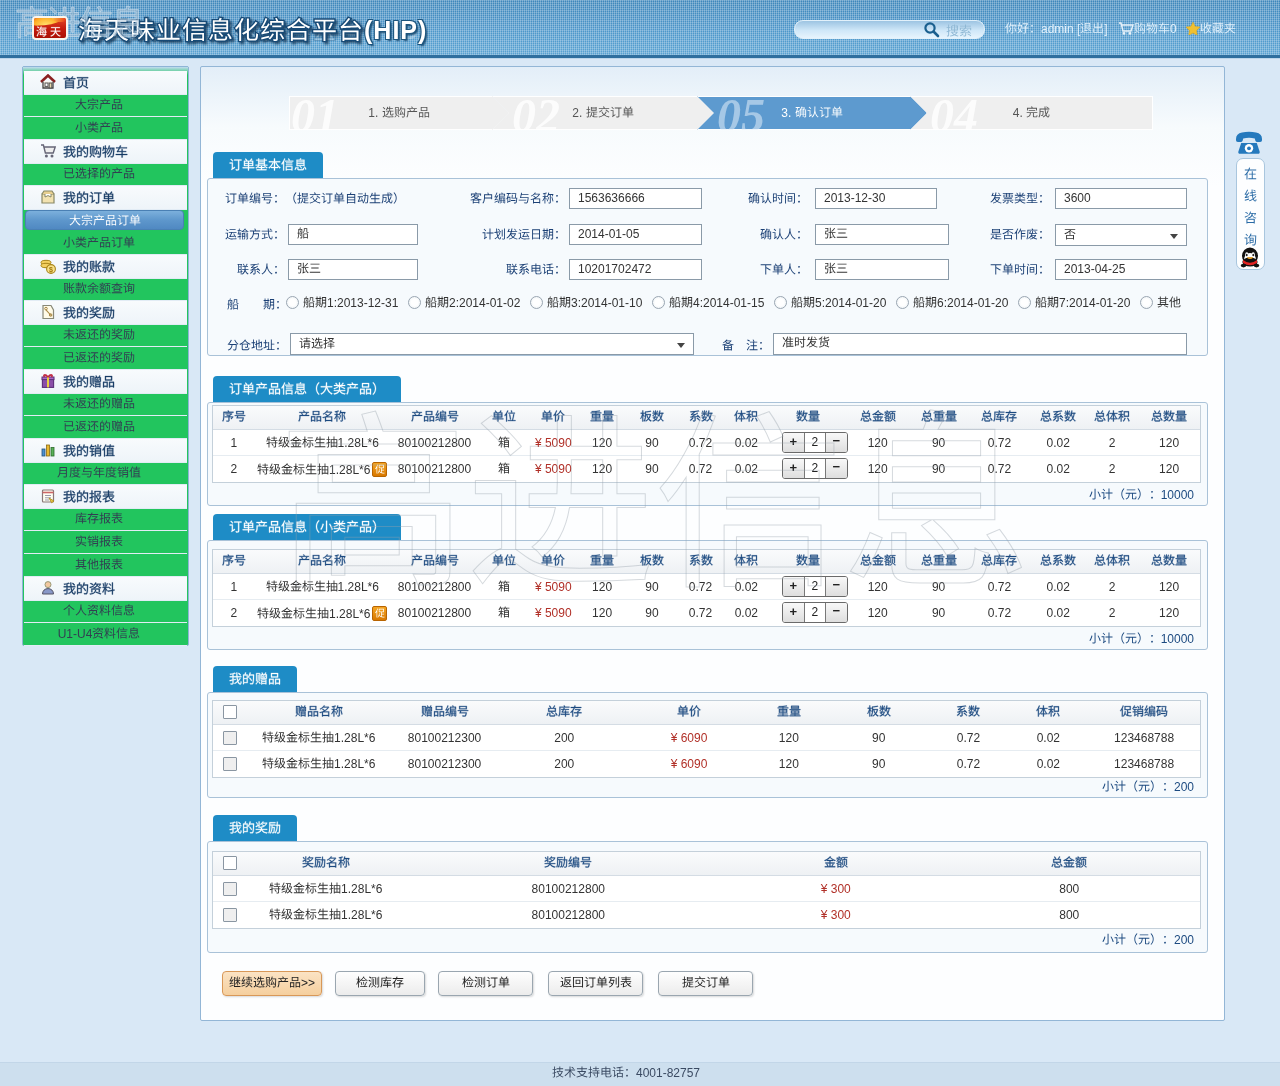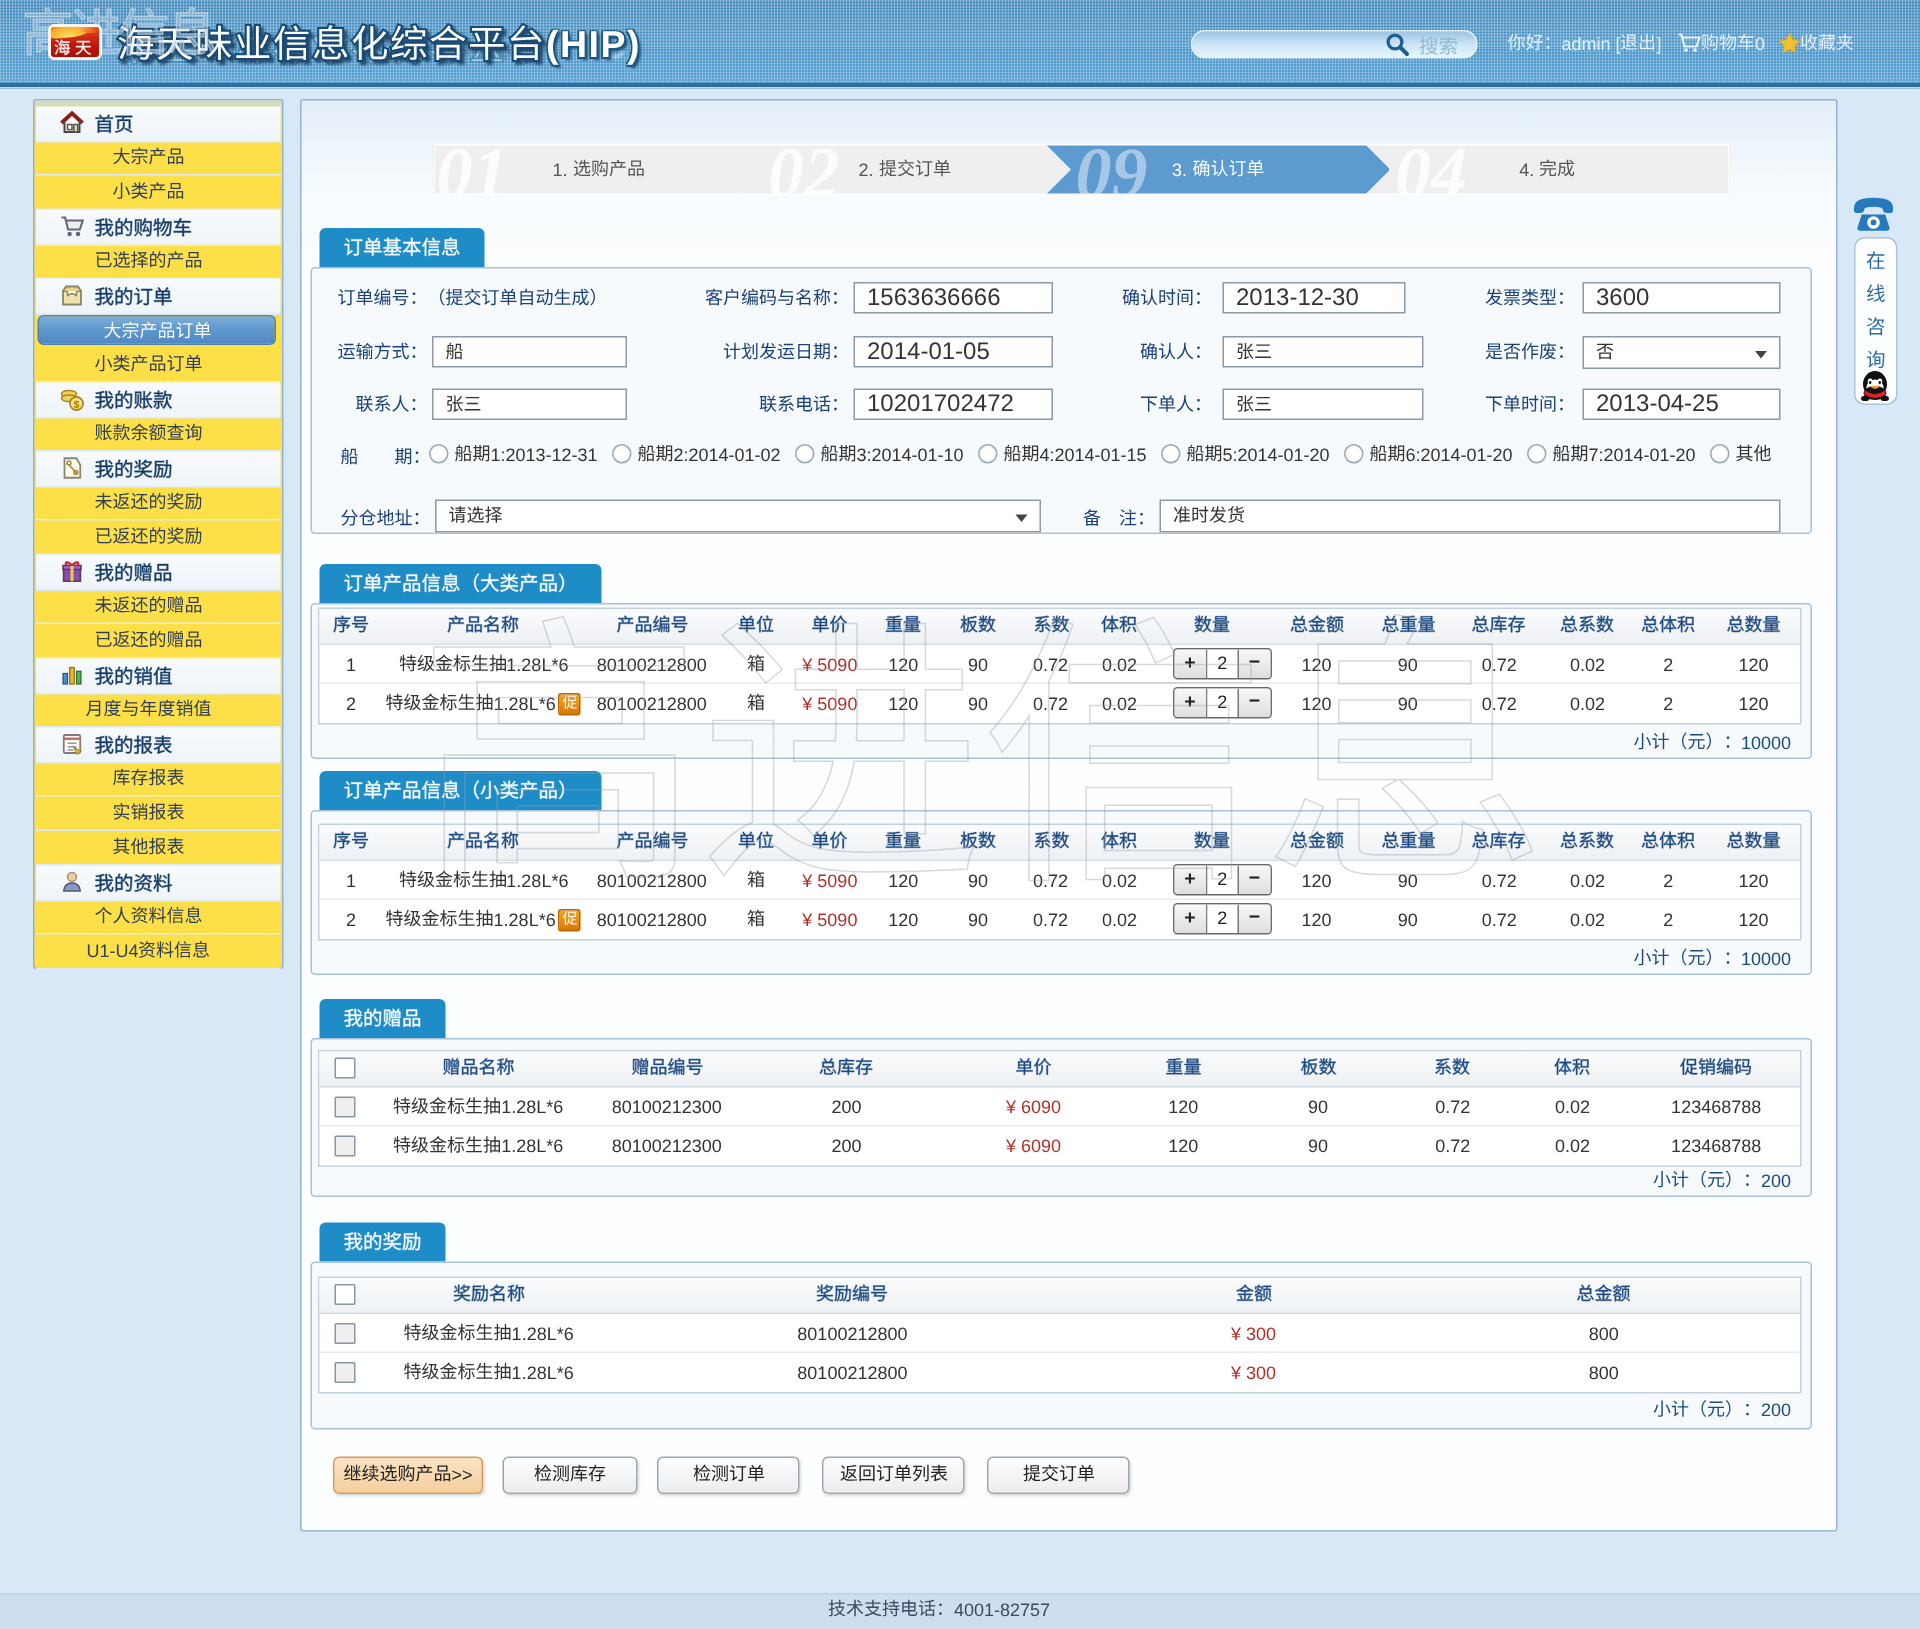--- a/index.html
+++ b/index.html
@@ -23,21 +23,21 @@
  color:rgba(175,195,212,.52);-webkit-text-stroke:1px rgba(205,225,240,.6);}
 #search{position:absolute;left:794px;top:20px;width:189px;height:17px;border-radius:9px;
  background:linear-gradient(#9dc4e2,#cfe7f8 55%,#e7f4fd);border:1px solid #e2f1fb;}
 #search .mag{position:absolute;right:44px;top:0px;}
 #search .stx{position:absolute;right:12px;top:2px;color:#8fb8d4;font-size:13px;}
 #userbar{position:absolute;left:1005px;top:22px;width:270px;height:14px;color:#e2f1fc;font-size:12px;}
 
 #footband{position:absolute;left:0;top:1062px;width:1280px;height:24px;background:#cddfee;border-top:1px solid #c2d6e8;}
 #foottext{position:absolute;left:0;top:1066px;width:1252px;text-align:center;color:#3a4a62;font-size:12px;}
 
-#sidebar{position:absolute;left:22px;top:66px;width:167px;height:580px;background:#fde047;border:1px solid #8fb4d6;box-sizing:border-box;border-radius:2px;text-decoration:underline;}
+#sidebar{position:absolute;left:22px;top:66px;width:167px;height:580px;background:#22c55e;border:1px solid #8fb4d6;box-sizing:border-box;border-radius:2px;text-decoration:underline;}
 #sidebar .topg{position:absolute;left:0;top:0;right:0;height:8px;background:linear-gradient(#c2dcf0,rgba(255,255,255,0));}
 .mrow{position:absolute;left:1px;width:163px;height:23px;border-bottom:1px solid #e2ecf5;}
 .mrow.main{color:#153a64;font-weight:bold;font-size:13px;background:linear-gradient(#f8fbfd,#eef4f9);}
 .mrow.main .mt{position:absolute;left:39px;top:4px;}
 .mrow.main .ic{position:absolute;left:16px;top:3px;width:16px;height:16px;}
 .mrow.sub{color:#323f52;font-size:12px;text-align:center;padding-right:13px;box-sizing:border-box;}
 .mrow.sub .mt{position:relative;top:4px;}
 .mrow.sel{text-align:center;background:linear-gradient(#7cb0dc,#5e97cc 50%,#5089c2);border-radius:4px;border:1px solid #4a80b4;color:#fff;left:2px;width:159px;height:20px;margin-top:1px;box-sizing:border-box;}
 .mrow.sel .mt{position:relative;top:3px;}
 
@@ -53,21 +53,21 @@
 .seg .num{position:absolute;left:2px;top:-8px;font-family:"Liberation Serif",serif;font-style:italic;font-size:48px;font-weight:bold;color:rgba(255,255,255,.82);overflow:hidden;height:42px;}
 .seg.act .num{color:rgba(225,238,250,.55);}
 .seg .lab{position:absolute;width:100%;text-align:center;top:10px;font-size:12px;color:#555;}
 .seg.act .lab{color:#fff;}
 
 .stab{position:absolute;height:26px;background:#1e8cc6;border-radius:4px 4px 0 0;color:#fff;font-weight:bold;font-size:13px;line-height:26px;padding:0 16px;}
 
 .obox{position:absolute;background:#f6fafd;border:1px solid #a9c2d8;border-radius:3px;box-sizing:border-box;}
 
 .flabel{position:absolute;color:#1c4176;font-size:12px;height:14px;white-space:nowrap;}
-.finput{position:absolute;height:21px;background:#fff;border:1px solid #8a9aa8;box-sizing:border-box;font-size:16px;color:#333;line-height:19px;padding-left:8px;white-space:nowrap;}
+.finput{position:absolute;height:21px;background:#fff;border:1px solid #8a9aa8;box-sizing:border-box;font-size:12px;color:#333;line-height:19px;padding-left:8px;white-space:nowrap;}
 .fsel{position:absolute;height:22px;background:#fff;border:1px solid #8a9aa8;box-sizing:border-box;font-size:12px;color:#333;line-height:20px;padding-left:8px;}
 .fsel .arr{position:absolute;right:8px;top:9px;width:0;height:0;border-left:4px solid transparent;border-right:4px solid transparent;border-top:5px solid #444;}
 .radio{display:inline-block;width:11px;height:11px;border-radius:50%;border:1px solid #9aa6b2;background:radial-gradient(#fff 40%,#e8eef2);vertical-align:-2px;margin-right:4px;}
 
 .itable{position:absolute;background:#fff;border:1px solid #c4d0da;box-sizing:border-box;}
 .hrow{display:flex;height:24px;box-sizing:border-box;background:linear-gradient(#fafbfc,#eef1f4);border-bottom:1px solid #d4dce4;color:#1c4a80;font-weight:bold;}
 .drow{display:flex;height:26px;box-sizing:border-box;border-bottom:1px solid #e6ecf1;color:#333;}
 .drow .cbx{background:#efefef;}
 .drow:last-child{border-bottom:none;}
 .cell{text-align:center;box-sizing:border-box;overflow:visible;white-space:nowrap;}
@@ -597,21 +597,21 @@
         <div class="num" style="left:20px">02</div>
         <div class="lab">2. <svg class="zj" width="48.00" height="12.00" viewBox="0 -880 4000 1000" style="display:inline-block;vertical-align:-1.44px;overflow:visible;fill:rgb(85, 85, 85);">
             <use href="#g63d0" x="0"></use>
             <use href="#g4ea4" x="1000"></use>
             <use href="#g8ba2" x="2000"></use>
             <use href="#g5355" x="3000"></use>
           </svg></div>
       </div>
   <div class="seg mid act" style="left:408px;width:230px">
         <div class="shape"></div>
-        <div class="num" style="left:20px">09</div>
+        <div class="num" style="left:20px">05</div>
         <div class="lab">3. <svg class="zj" width="48.00" height="12.00" viewBox="0 -880 4000 1000" style="display:inline-block;vertical-align:-1.44px;overflow:visible;fill:rgb(255, 255, 255);">
             <use href="#g786e" x="0"></use>
             <use href="#g8ba4" x="1000"></use>
             <use href="#g8ba2" x="2000"></use>
             <use href="#g5355" x="3000"></use>
           </svg></div>
       </div>
   <div class="seg s4" style="left:621px;width:243px">
         <div class="shape"></div>
         <div class="num" style="left:20px">04</div>

